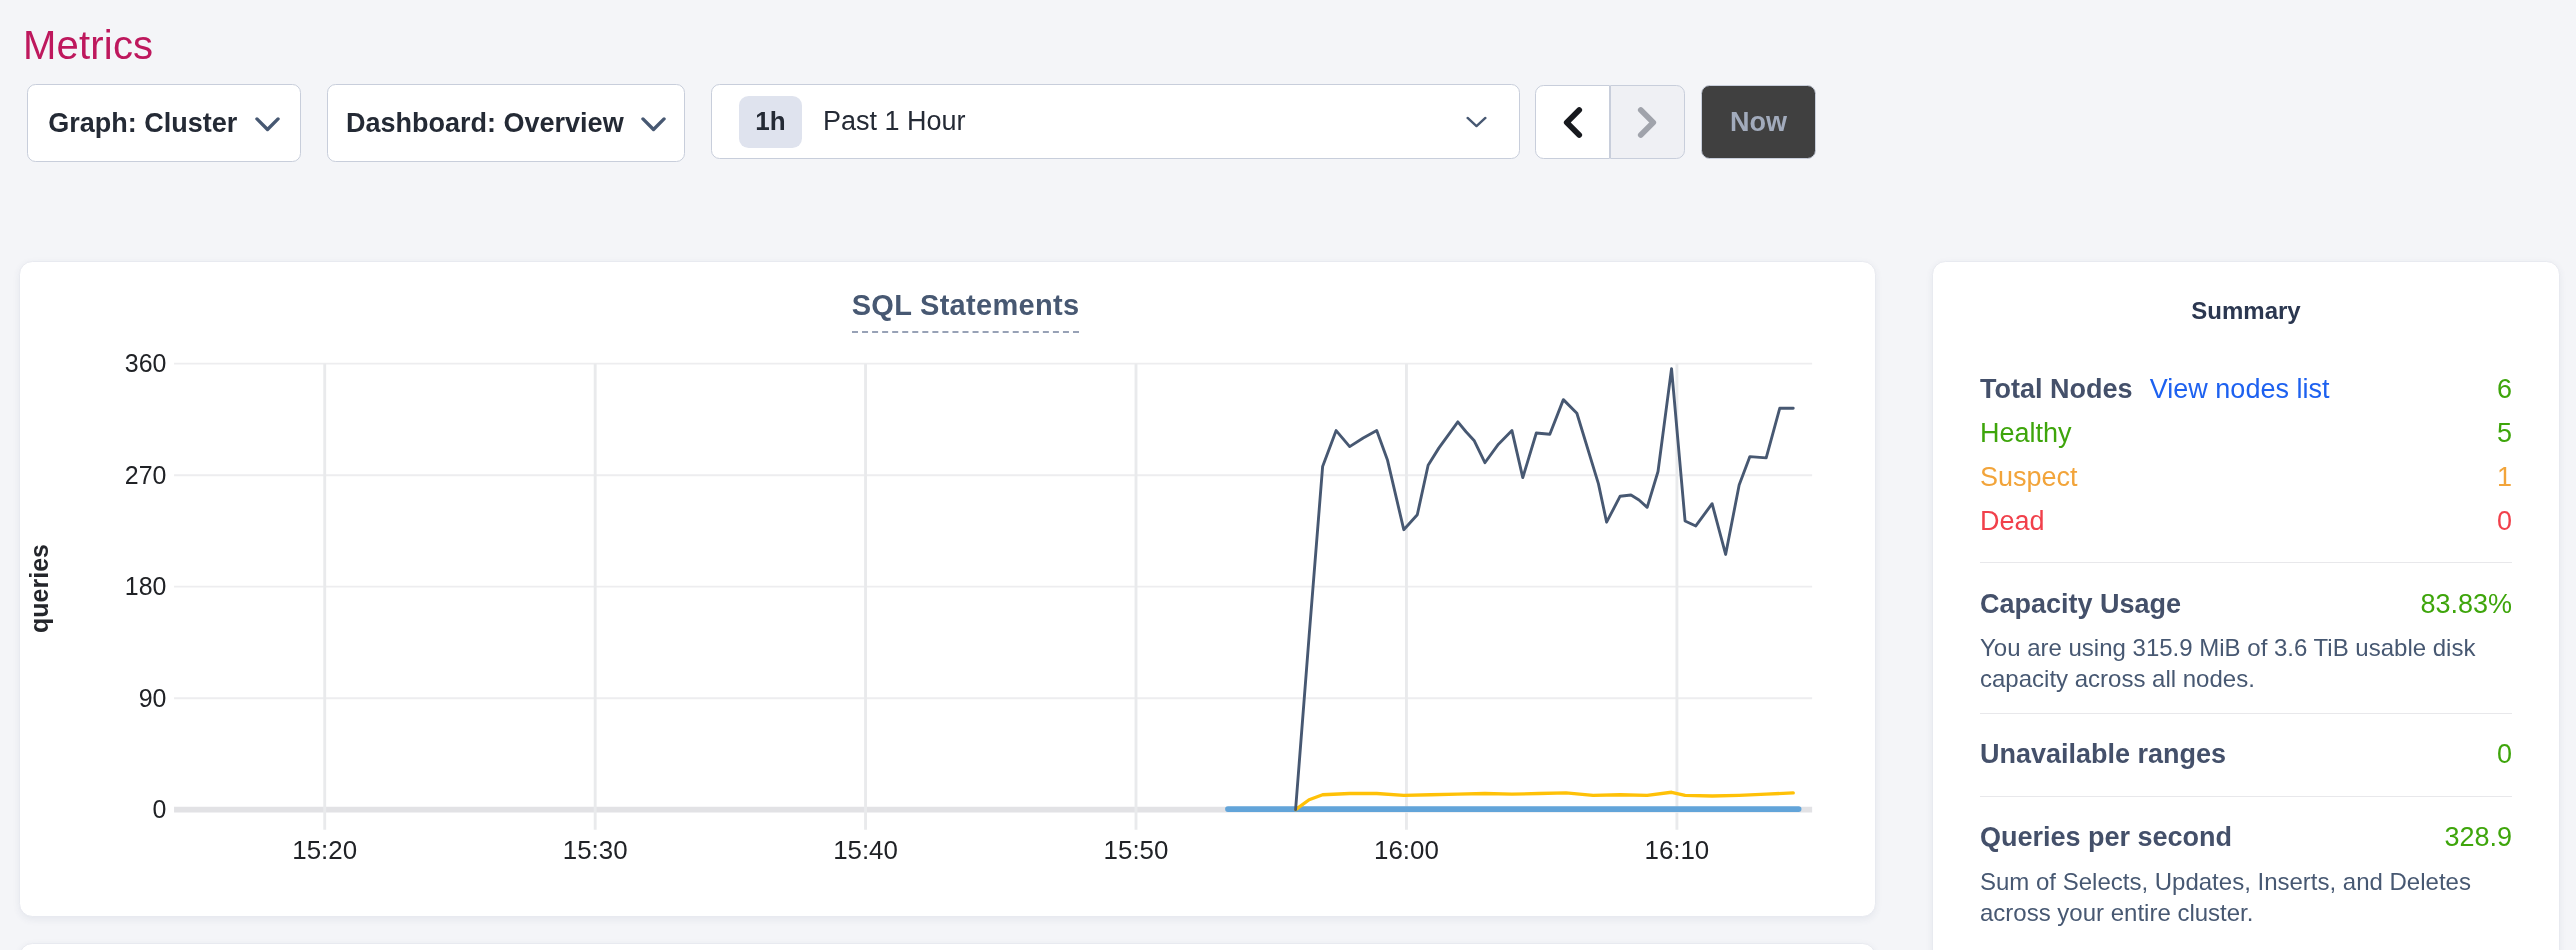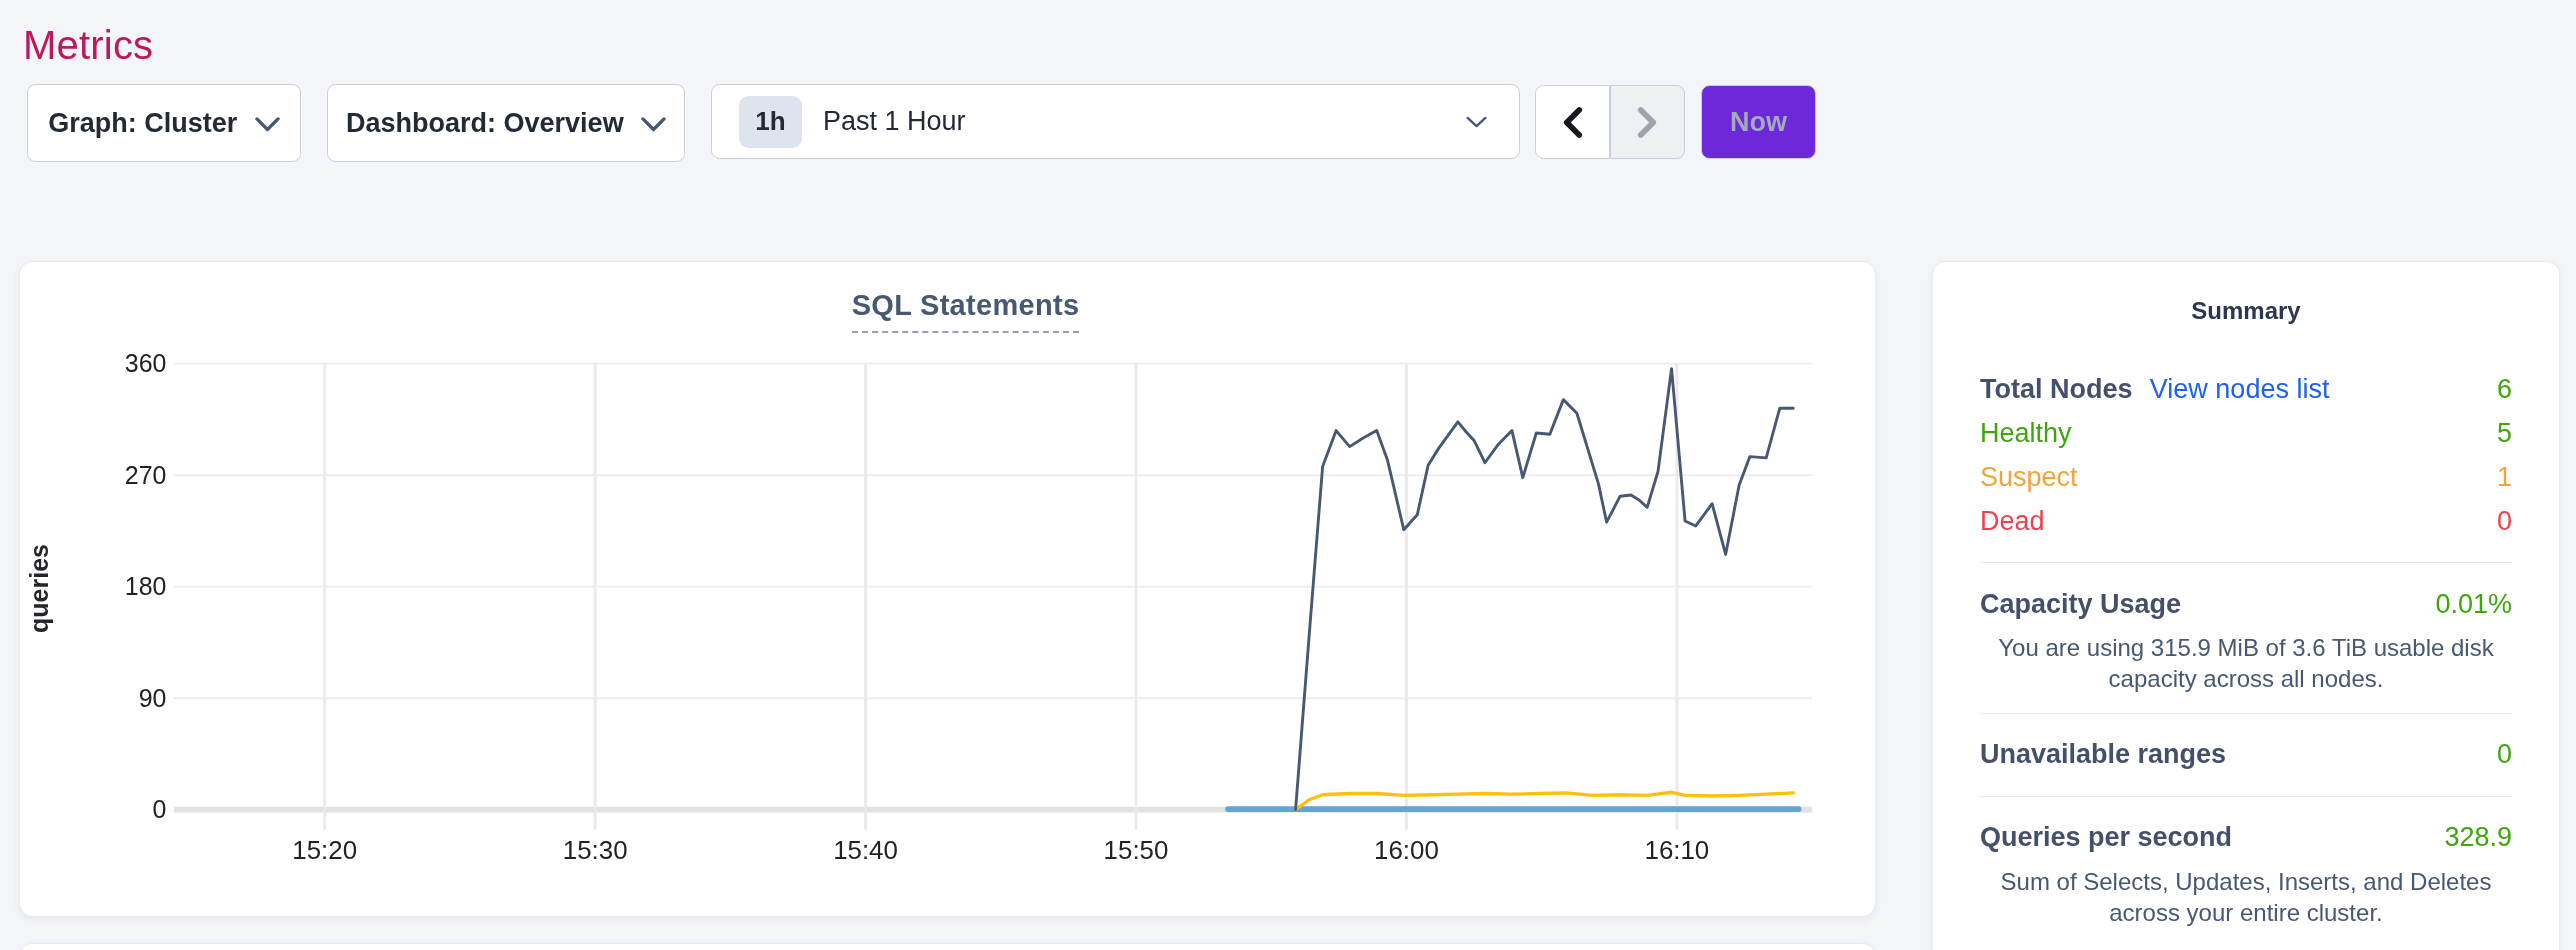--- a/index.html
+++ b/index.html
@@ -39,21 +39,21 @@
   .time-box .chev{margin-left:auto;}
   .arrow-group{left:1535px;top:85px;height:74px;display:flex;}
   .arrow-btn{
     box-sizing:border-box;width:75px;height:74px;background:#fff;
     border:1.9px solid #c8cedb;display:flex;align-items:center;justify-content:center;
     cursor:pointer;
   }
   .arrow-btn.prev{border-radius:8.6px 0 0 8.6px;border-right-width:1px;}
   .arrow-btn.next{border-radius:0 8.6px 8.6px 0;border-left-width:1px;background:#eff0f4;cursor:default;}
   .now-btn{
-    left:1701px;top:85px;width:115px;height:74px;background:#6d28d9;
+    left:1701px;top:85px;width:115px;height:74px;background:#404040;
     border:1.9px solid #c8cedb;border-radius:8.6px;box-sizing:border-box;
     display:flex;align-items:center;justify-content:center;
     color:#a2abbc;font-size:27px;font-weight:600;cursor:default;
   }
 
   
   .card{
     background:#fff;border:1px solid #e8eaf0;border-radius:13.4px;
     box-shadow:0 2.9px 7.7px rgba(56,76,108,.07);box-sizing:border-box;
   }
@@ -79,21 +79,21 @@
   .summary-title{margin:35px 0 42px 0;text-align:center;font-size:24px;font-weight:700;color:#2b3750;}
   .srow{display:flex;align-items:center;height:44px;font-size:27px;}
   .srow .spacer{flex:1;}
   .s-bold{font-weight:700;color:#44506a;}
   .s-link{color:#1d61f0;margin-left:17.3px;cursor:pointer;}
   .green{color:#3ea50b;}
   .orange{color:#f2a43a;}
   .red{color:#f1404b;}
   .s-desc{font-size:24px;line-height:31px;color:#475872;margin-top:5.8px;}
   .divider{border:none;border-top:1.9px solid #e8e8eb;margin:19px 0;}
-  .sec{padding:0;text-align:center;}
+  .sec{padding:0;}
 </style>
 </head>
 <body>
 
 <h1 class="abs page-title">Metrics</h1>
 
 <div class="abs ctl graph-btn">
   <span>Graph: Cluster</span>
   <svg class="chev" viewBox="0 0 26 17">
       <polyline points="2,2 13,13 24,2" fill="none" stroke="#475872" stroke-width="3.5" stroke-linecap="round" stroke-linejoin="round"></polyline>
@@ -192,21 +192,21 @@
       <span class="red">0</span>
     </div>
   </div>
 
   <hr class="divider">
 
   <div class="sec">
     <div class="srow">
       <span class="s-bold">Capacity Usage</span>
       <span class="spacer"></span>
-      <span class="green">0.01%</span>
+      <span class="green">83.83%</span>
     </div>
     <div class="s-desc">You are using 315.9 MiB of 3.6 TiB usable disk capacity across all nodes.</div>
   </div>
 
   <hr class="divider">
 
   <div class="sec">
     <div class="srow">
       <span class="s-bold">Unavailable ranges</span>
       <span class="spacer"></span>

